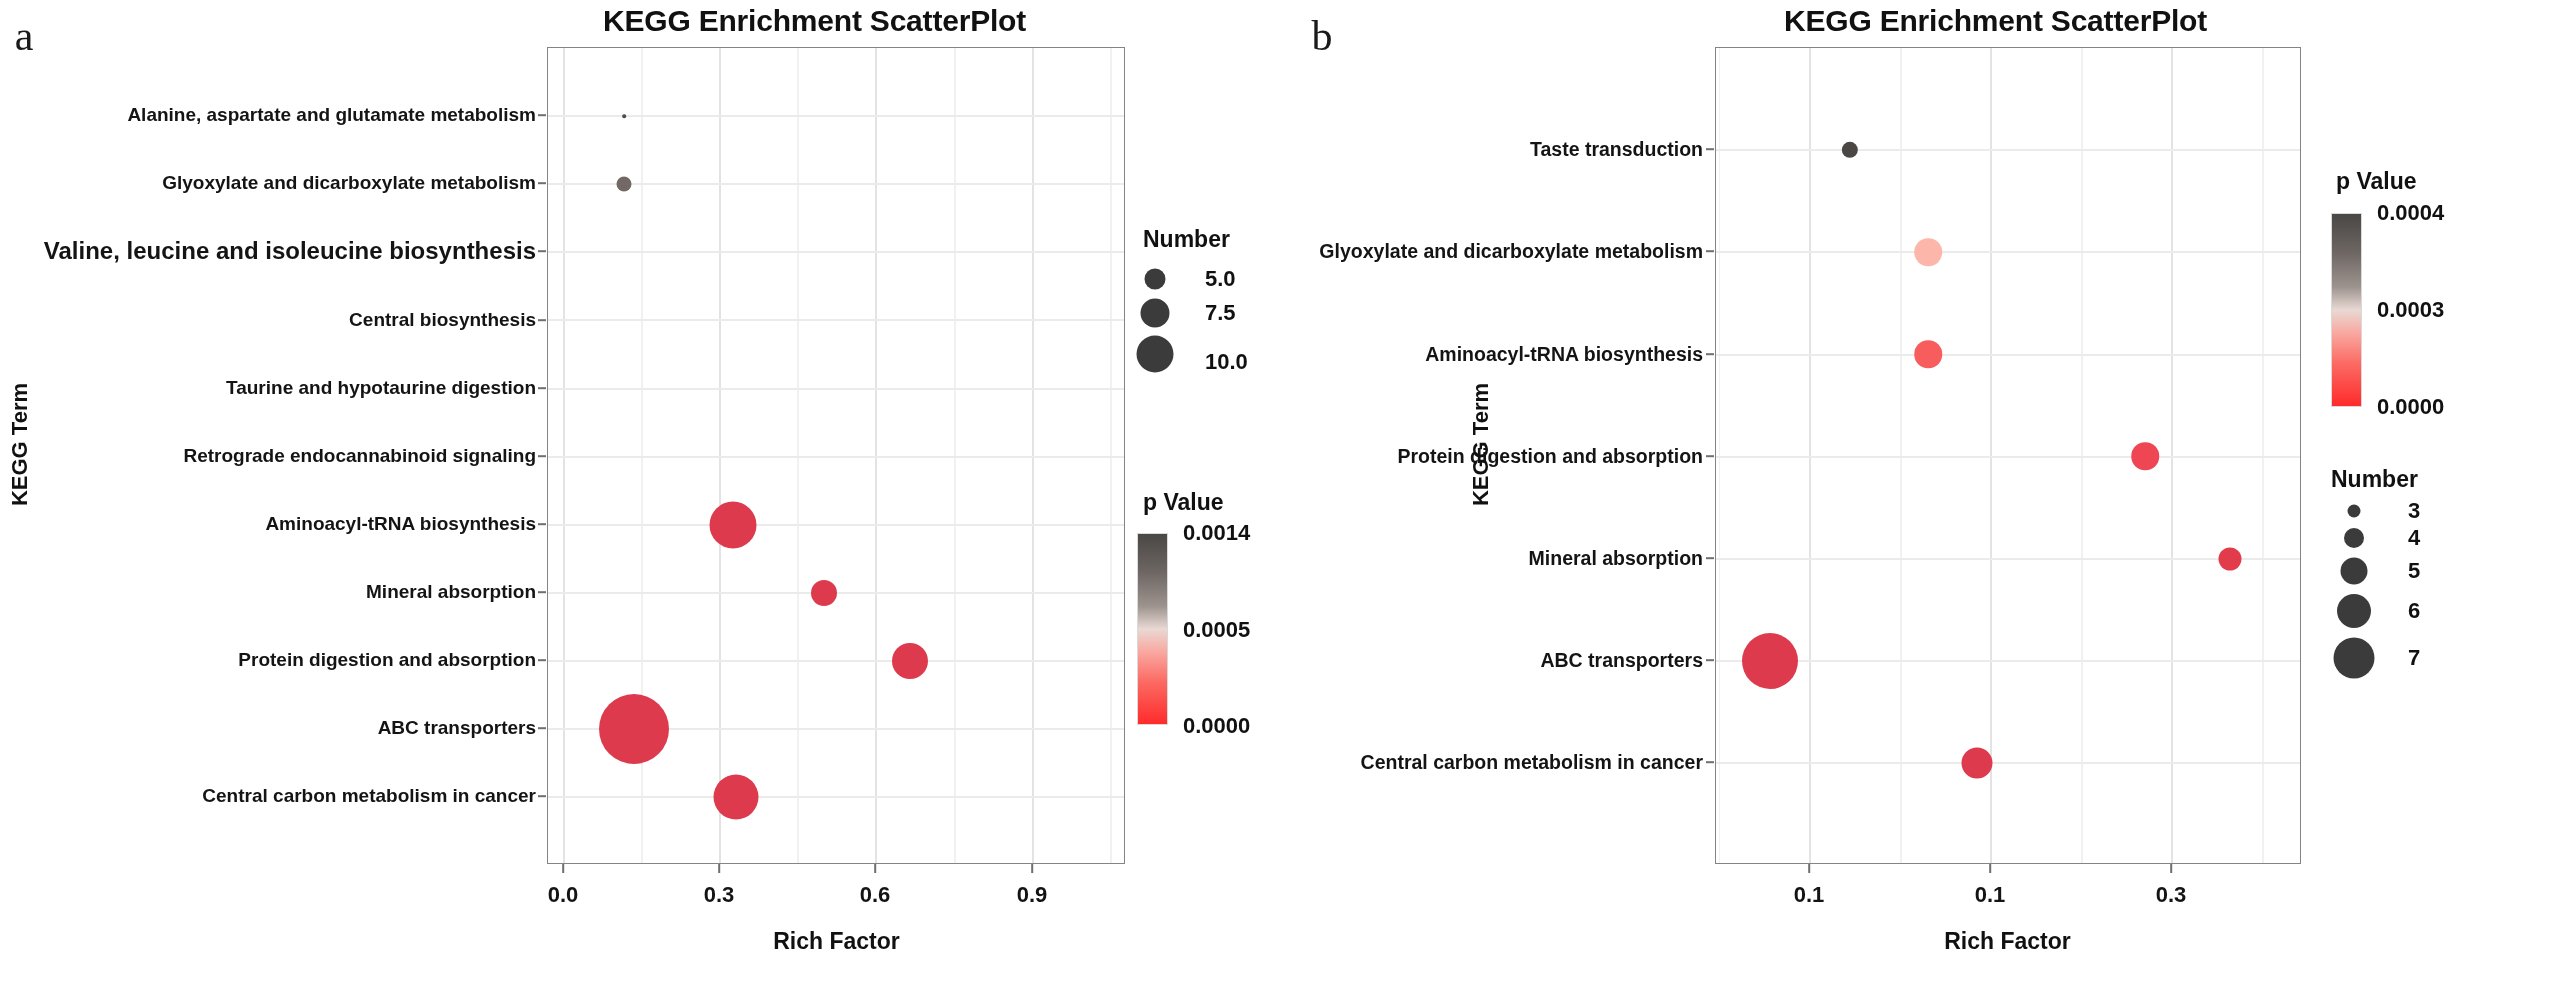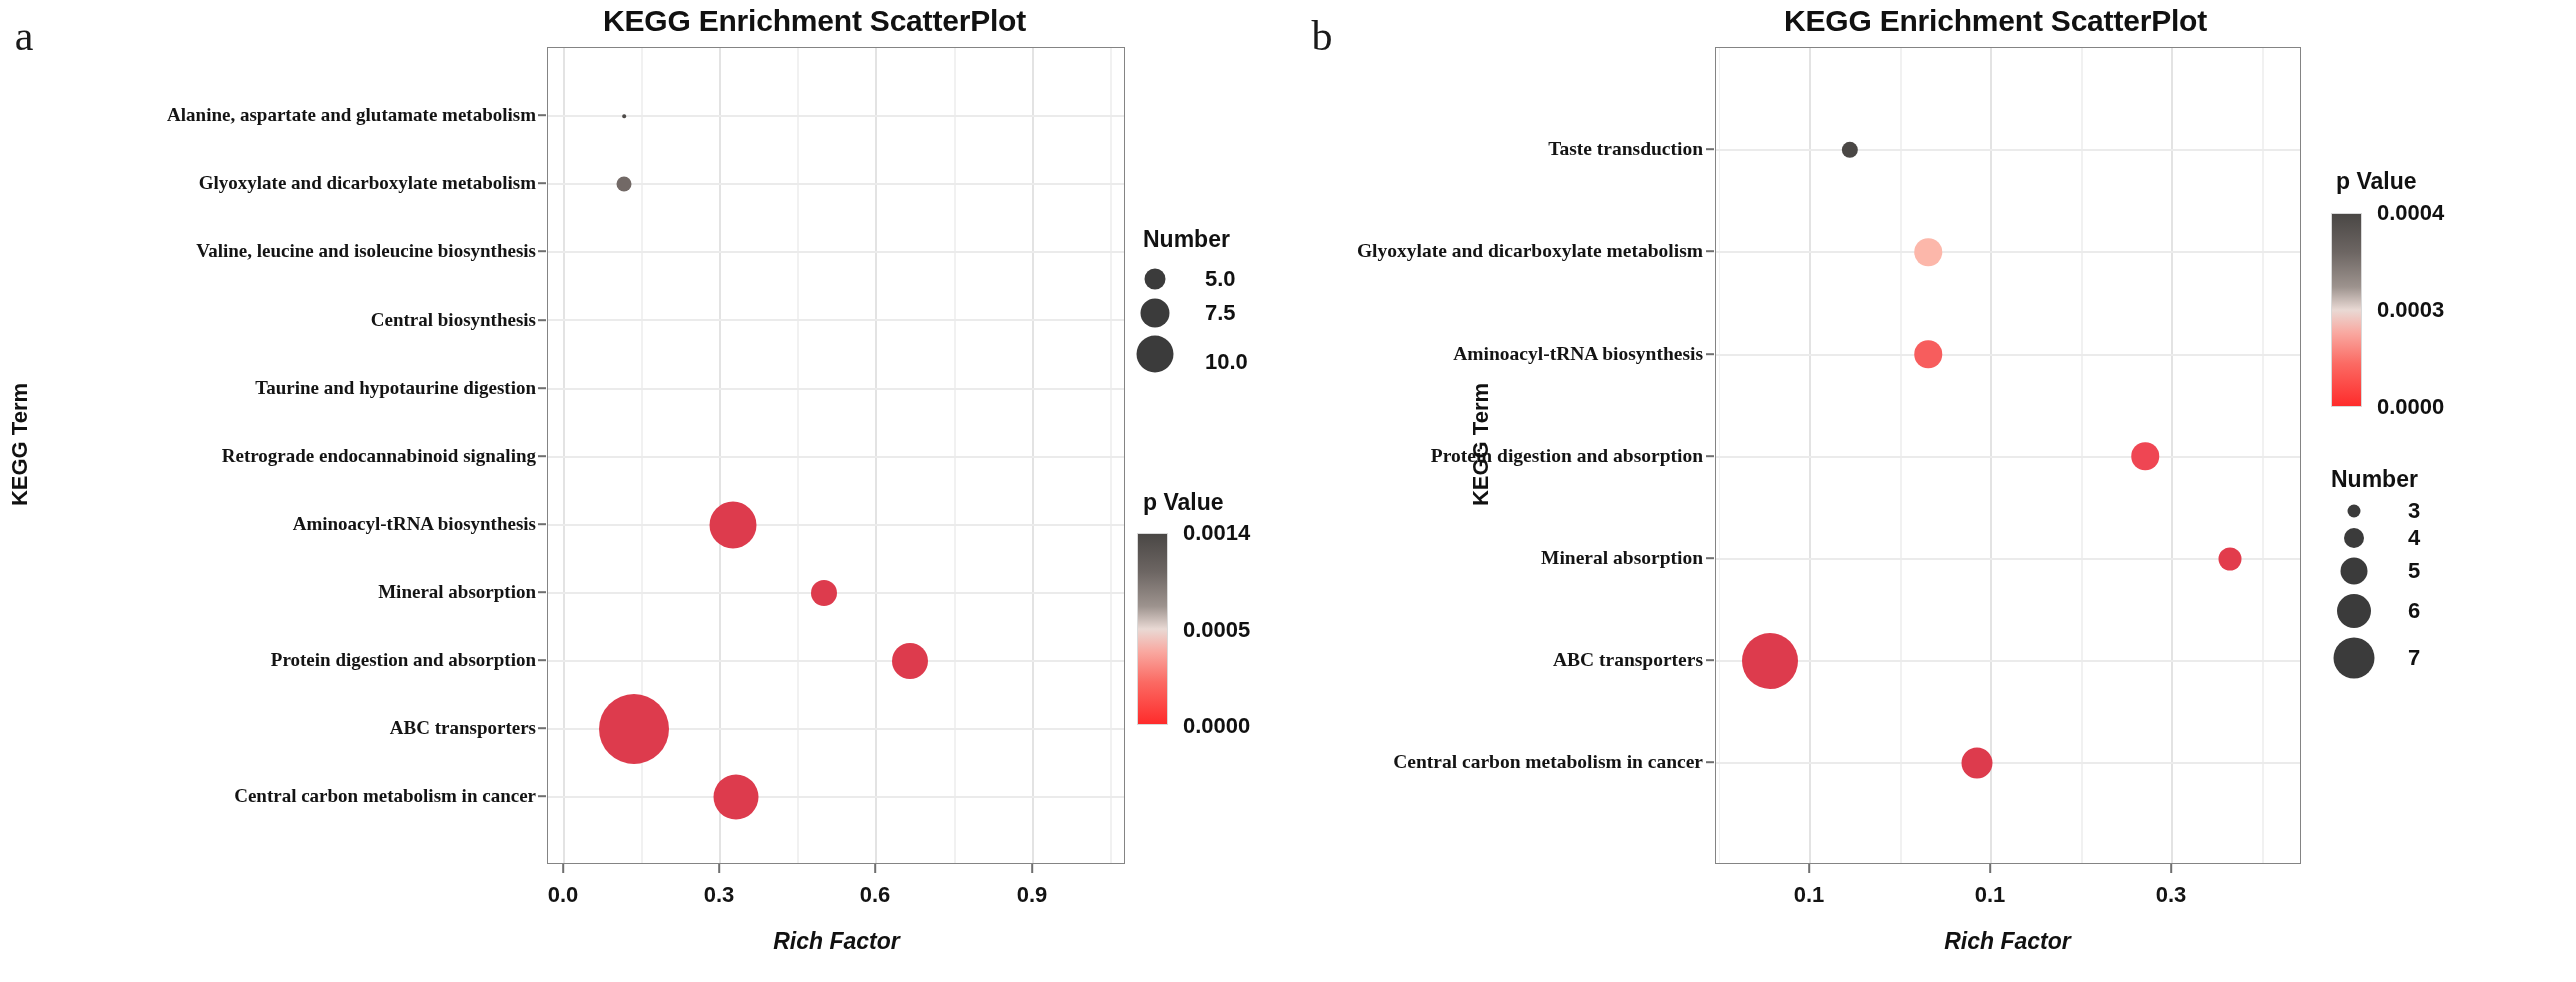--- a/index.html
+++ b/index.html
@@ -17,29 +17,29 @@
   
   .plot-frame{position:absolute;background:#fff;border:1.6px solid #848484;box-sizing:border-box;}
 
   .gridline{position:absolute;background:#ebebeb;}
   .gridline.h{height:1.6px;left:0;right:0;}
   .gridline.v{width:1.6px;top:0;bottom:0;}
 
   .point{position:absolute;border-radius:50%;transform:translate(-50%,-50%);}
 
   
-  .ylabels{position:absolute;font-family:Liberation Serif, serif;}
+  .ylabels{position:absolute;}
   .ylabel{position:absolute;right:0;transform:translateY(-50%);white-space:nowrap;font-size:19px;font-weight:bold;color:#141414;text-align:right;}
   .ytick{position:absolute;width:8.1px;height:1.6px;background:#6f6f6f;transform:translateY(-50%);}
   .axis-title-y{position:absolute;font-size:22px;font-weight:bold;color:#111;writing-mode:vertical-rl;transform:rotate(180deg);white-space:nowrap;}
 
   
   .xtick{position:absolute;width:1.6px;height:9px;background:#6f6f6f;transform:translateX(-50%);}
   .xlabel{position:absolute;transform:translateX(-50%);font-size:22px;font-weight:bold;color:#141414;white-space:nowrap;}
-  .axis-title-x{position:absolute;font-size:23px;font-weight:bold;color:#111;white-space:nowrap;text-align:center;font-style:italic;}
+  .axis-title-x{position:absolute;font-size:23px;font-weight:bold;color:#111;white-space:nowrap;text-align:center;}
 
   
   .legend-title{position:absolute;font-size:23px;font-weight:bold;color:#111;white-space:nowrap;}
   .legend-dot{position:absolute;border-radius:50%;background:#3b3b3b;transform:translate(-50%,-50%);}
   .legend-text{position:absolute;font-size:22px;font-weight:bold;color:#111;white-space:nowrap;transform:translateY(-50%);}
 
   .colorbar{position:absolute;width:31px;border:0.8px solid #d9d9d9;box-sizing:border-box;}
   .cb-a{background:linear-gradient(to bottom,#4a4745 0%,#6d6663 20%,#9d938e 38%,#e9d9d4 50%,#f9a8a0 62%,#fb6a63 78%,#fe2b2b 100%);}
   .cb-b{background:linear-gradient(to bottom,#4a4745 0%,#6d6663 20%,#9d938e 38%,#e9d9d4 50%,#f9a8a0 62%,#fb6a63 78%,#fe2b2b 100%);}
   .cb-text{position:absolute;font-size:22px;font-weight:bold;color:#111;white-space:nowrap;transform:translateY(-50%);}
@@ -50,21 +50,21 @@
 <div class="figure">
 
   <div class="panel" id="panel-a">
     <div class="panel-letter" style="left:14.7px;top:14.7px;">a</div>
 
     <div class="panel-title" id="title-a" style="left:562px;top:4.1px;width:505px;">KEGG Enrichment ScatterPlot</div>
 
     <div class="ylabels" id="ylabels-a" style="left: 0px; top: 0px; width: 536px; height: 982px;">
         <div class="ylabel" style="top: 115px; font-size: 19px;">Alanine, aspartate and glutamate metabolism</div>
         <div class="ylabel" style="top: 183px; font-size: 19px;">Glyoxylate and dicarboxylate metabolism</div>
-        <div class="ylabel" style="top: 251px; font-size: 19px;">Valine, leucine and isoleucine biosynthesis</div>
+        <div class="ylabel" style="top: 251px; font-size: 24px;">Valine, leucine and isoleucine biosynthesis</div>
         <div class="ylabel" style="top: 320px; font-size: 19px;">Central biosynthesis</div>
         <div class="ylabel" style="top: 388px; font-size: 19px;">Taurine and hypotaurine digestion</div>
         <div class="ylabel" style="top: 456px; font-size: 19px; text-align: center;">Retrograde endocannabinoid signaling</div>
         <div class="ylabel" style="top: 524px; font-size: 19px;">Aminoacyl-tRNA biosynthesis</div>
         <div class="ylabel" style="top: 592px; font-size: 19px;">Mineral absorption</div>
         <div class="ylabel" style="top: 660px; font-size: 19px;">Protein digestion and absorption</div>
         <div class="ylabel" style="top: 728px; font-size: 19px;">ABC transporters</div>
         <div class="ylabel" style="top: 796px; font-size: 19px;">Central carbon metabolism in cancer</div>
       </div>
 

